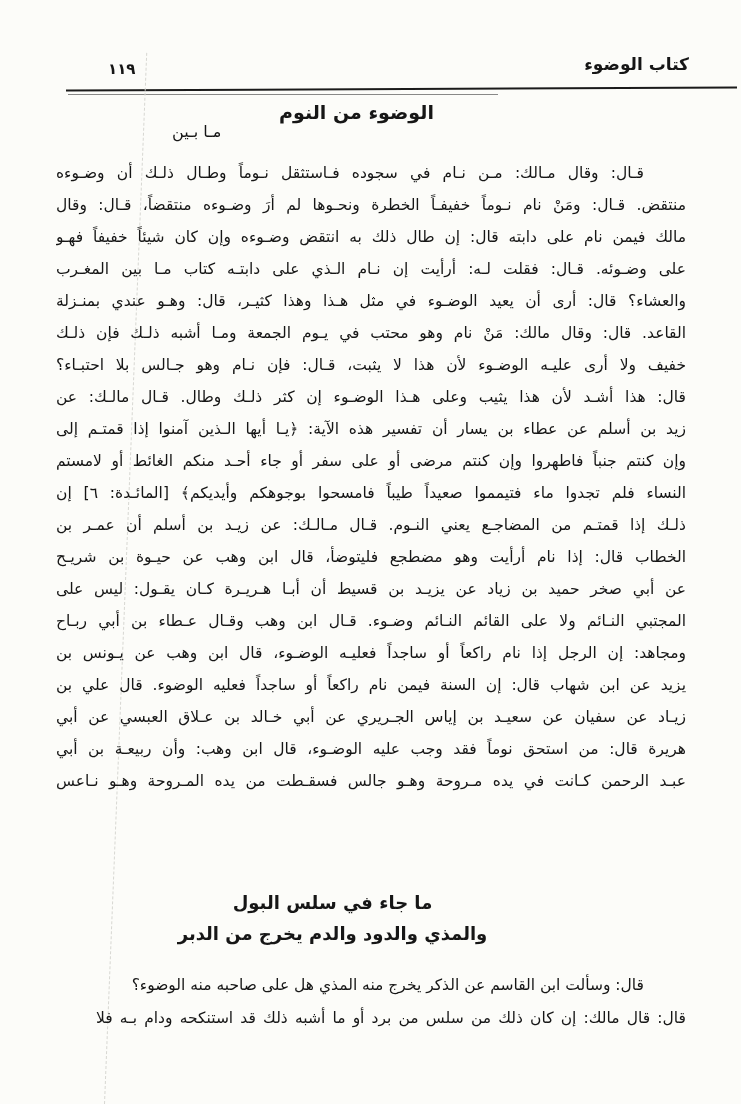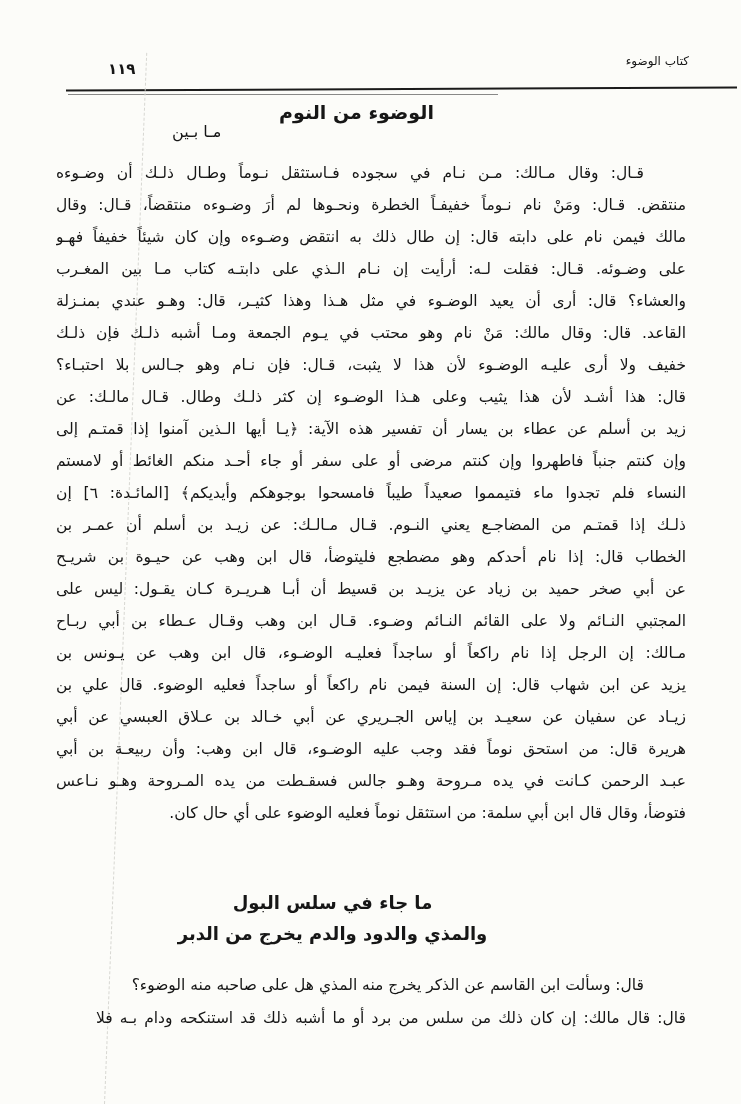--- a/index.html
+++ b/index.html
@@ -12,22 +12,22 @@
     font-family: "DejaVu Sans", sans-serif;
     color: #161616;
     direction: rtl;
     overflow: hidden;
   }
   
   .book-title {
     position: absolute;
     top: 54px;
     right: 52px;
-    font-size: 12px;
-    font-weight: normal;
+    font-size: 17px;
+    font-weight: bold;
   }
   .page-num {
     position: absolute;
     top: 60px;
     left: 72px;
     font-size: 15px;
     font-weight: bold;
     letter-spacing: 3px;
     margin-left: 36px;
   }
@@ -138,29 +138,28 @@
     <div class="line">مالك فيمن نام على دابته قال: إن طال ذلك به انتقض وضـوءه وإن كان شيئاً خفيفاً فهـو</div>
     <div class="line">على وضـوئه. قـال: فقلت لـه: أرأيت إن نـام الـذي على دابتـه كتاب مـا بين المغـرب</div>
     <div class="line">والعشاء؟ قال: أرى أن يعيد الوضـوء في مثل هـذا وهذا كثيـر، قال: وهـو عندي بمنـزلة</div>
     <div class="line">القاعد. قال: وقال مالك: مَنْ نام وهو محتب في يـوم الجمعة ومـا أشبه ذلـك فإن ذلـك</div>
     <div class="line">خفيف ولا أرى عليـه الوضـوء لأن هذا لا يثبت، قـال: فإن نـام وهو جـالس بلا احتبـاء؟</div>
     <div class="line">قال: هذا أشـد لأن هذا يثيب وعلى هـذا الوضـوء إن كثر ذلـك وطال. قـال مالـك: عن</div>
     <div class="line">زيد بن أسلم عن عطاء بن يسار أن تفسير هذه الآية: ﴿يـا أيها الـذين آمنوا إذا قمتـم إلى</div>
     <div class="line">وإن كنتم جنباً فاطهروا وإن كنتم مرضى أو على سفر أو جاء أحـد منكم الغائط أو لامستم</div>
     <div class="line">النساء فلم تجدوا ماء فتيمموا صعيداً طيباً فامسحوا بوجوهكم وأيديكم﴾ [المائـدة: ٦] إن</div>
     <div class="line">ذلـك إذا قمتـم من المضاجـع يعني النـوم. قـال مـالـك: عن زيـد بن أسلم أن عمـر بن</div>
-    <div class="line">الخطاب قال: إذا نام أحدكم وهو مضطجع فليتوضأ، قال ابن وهب عن حيـوة بن شريـح</div>
+    <div class="line">الخطاب قال: إذا نام أرأيت وهو مضطجع فليتوضأ، قال ابن وهب عن حيـوة بن شريـح</div>
     <div class="line">عن أبي صخر حميد بن زياد عن يزيـد بن قسيط أن أبـا هـريـرة كـان يقـول: ليس على</div>
     <div class="line">المجتبي النـائم ولا على القائم النـائم وضـوء. قـال ابن وهب وقـال عـطاء بن أبي ربـاح</div>
-    <div class="line">مـالك: إن الرجل إذا نام راكعاً أو ساجداً فعليـه الوضـوء، قال ابن وهب عن يـونس بن</div>
+    <div class="line">ومجاهد: إن الرجل إذا نام راكعاً أو ساجداً فعليـه الوضـوء، قال ابن وهب عن يـونس بن</div>
     <div class="line">يزيد عن ابن شهاب قال: إن السنة فيمن نام راكعاً أو ساجداً فعليه الوضوء. قال علي بن</div>
     <div class="line">زيـاد عن سفيان عن سعيـد بن إياس الجـريري عن أبي خـالد بن عـلاق العبسي عن أبي</div>
     <div class="line">هريرة قال: من استحق نوماً فقد وجب عليه الوضـوء، قال ابن وهب: وأن ربيعـة بن أبي</div>
     <div class="line">عبـد الرحمن كـانت في يده مـروحة وهـو جالس فسقـطت من يده المـروحة وهـو نـاعس</div>
-    <div class="line para-end">فتوضأ، وقال قال ابن أبي سلمة: من استثقل نوماً فعليه الوضوء على أي حال كان.</div>
   </div>
 
   <h2 class="section2-title">
     <div>ما جاء في سلس البول</div>
     <div>والمذي والدود والدم يخرج من الدبر</div>
   </h2>
 
   <div class="footer-text">
     <div class="line indent para-end">قال: وسألت ابن القاسم عن الذكر يخرج منه المذي هل على صاحبه منه الوضوء؟</div>
     <div class="line">قال: قال مالك: إن كان ذلك من سلس من برد أو ما أشبه ذلك قد استنكحه ودام بـه فلا</div>

